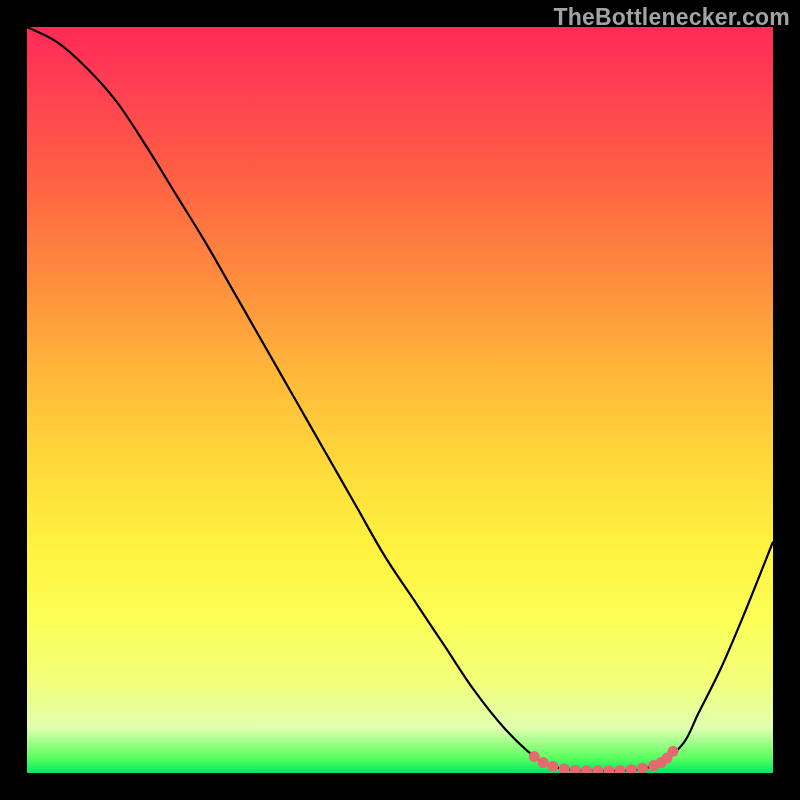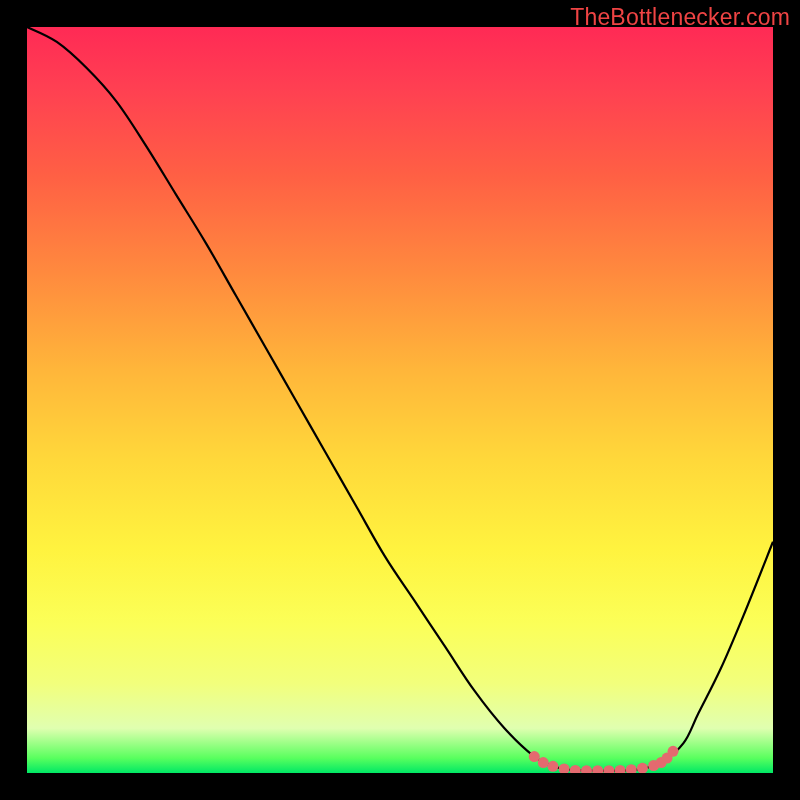--- a/index.html
+++ b/index.html
@@ -47,23 +47,23 @@
     );
   }
   .curve {
     position: absolute;
     left: 0; top: 0;
   }
   .watermark {
     position: absolute;
     top: 4px;
     right: 10px;
-    color: #ef4444;
+    color: #a3a3a3;
     font-size: 23px;
-    font-weight: 400;
+    font-weight: 700;
     letter-spacing: 0.2px;
     user-select: none;
   }
 </style>
 </head>
 <body>
 
 <div class="frame">
   <div class="plot">
     <div class="gradient"></div>

